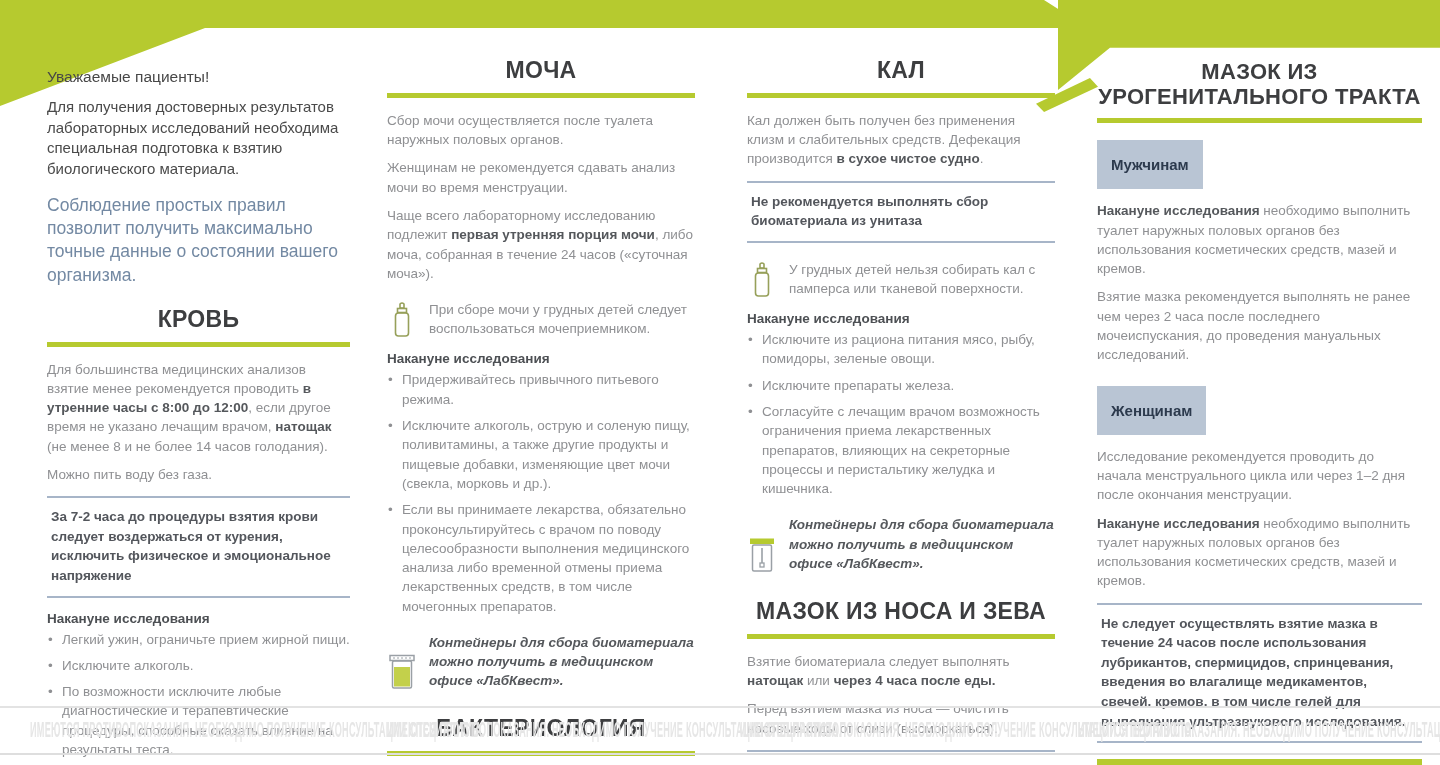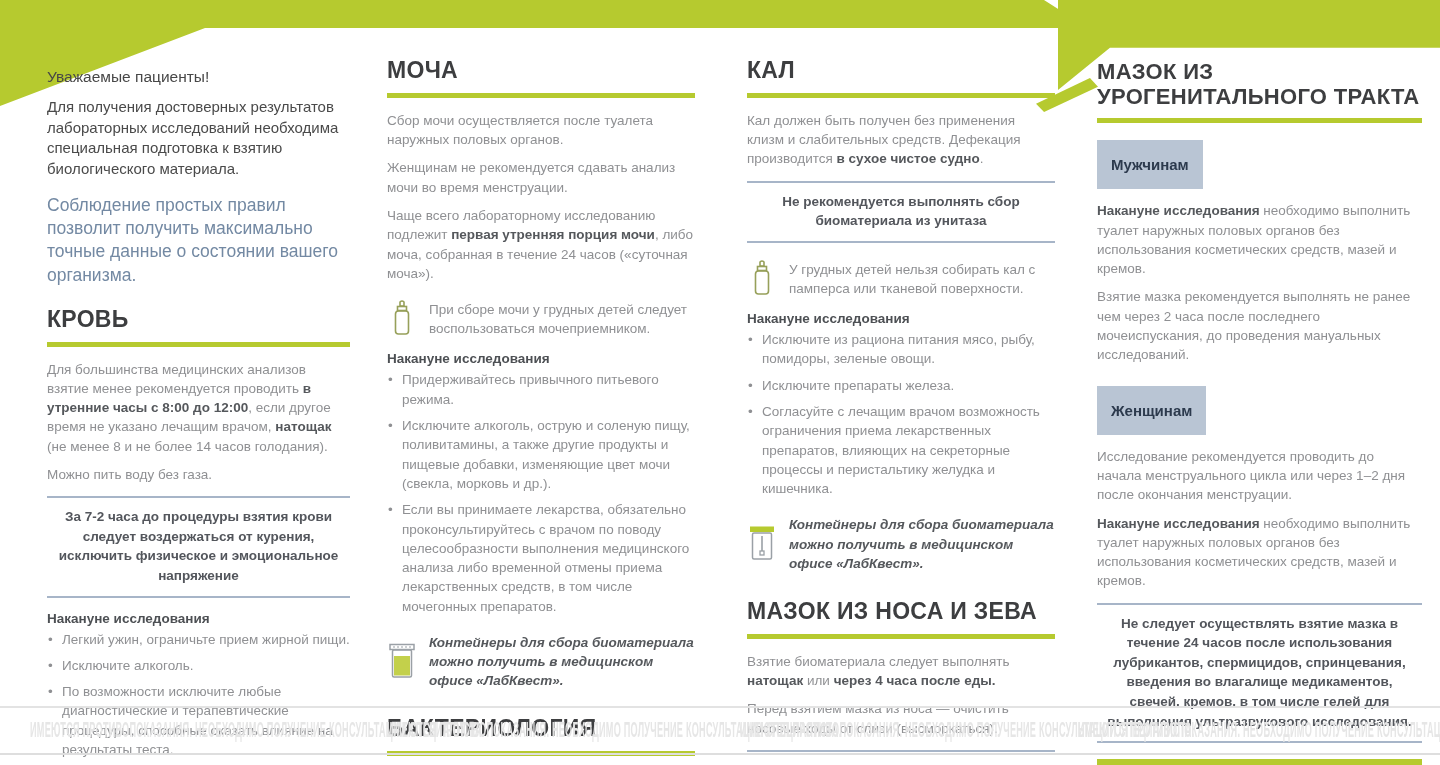--- a/index.html
+++ b/index.html
@@ -29,33 +29,33 @@
   
   .col{position:absolute; top:58px;}
   .col1{left:47px; width:303px; top:68px;}
   .col2{left:387px; width:308px;}
   .col3{left:747px; width:308px;}
   .col4{left:1097px; width:325px; top:60px;}
   
   .greeting{font-size:15.5px; color:#474747; margin-bottom:11px; font-weight:normal;}
   .lead{font-size:15px; line-height:1.38; color:#4a4a4a; margin-bottom:14px;}
   .quote{font-size:17.5px; line-height:1.33; color:var(--blue); margin-bottom:20px;}
-  .sec-title{font-weight:bold; font-size:23px; line-height:1.12; color:var(--dark); letter-spacing:.3px;}
+  .sec-title{font-weight:bold; font-size:23px; line-height:1.12; color:var(--dark); letter-spacing:.3px;text-align:center;}
   .sec-title.two-line{font-size:22px;}
   .bar{height:5px; background:var(--green); margin:9px 0 13px;}
   p.body{font-size:13.5px; line-height:1.43; color:var(--body); margin-bottom:9px;}
   .b{font-weight:bold; color:var(--boldtxt);}
   .eve{font-weight:bold; font-size:13.5px; color:#4d5054; margin:13px 0 4px;}
   .bullet{font-size:13.5px; line-height:1.43; color:var(--body); margin-bottom:7px;
     padding-left:15px; position:relative;}
   .bullet::before{content:"\2022"; position:absolute; left:1px; top:0; color:var(--body);}
   .callout{border-top:2px solid var(--rule); border-bottom:2px solid var(--rule);
-    padding:9px 4px 10px; text-align:center; font-weight:bold; font-size:13.5px;
+    padding:9px 4px 10px; font-weight:bold; font-size:13.5px;
     line-height:1.45; color:#53565c; margin:12px 0 4px;}
-  .icon-row{display:flex; align-items:center; gap:12px; margin:15px 0 10px;}
+  .icon-row{display:flex; align-items:flex-end; gap:12px; margin:15px 0 10px;}
   .icon-cell{flex:0 0 30px; display:flex; justify-content:center;}
   .icon-row .txt{font-size:13.5px; line-height:1.42; color:var(--body); padding-top:2px;}
   .icon-row.bold .txt{font-weight:bold; color:var(--boldtxt);font-style:italic;}
   .gap-top{margin-top:26px;}
   .badge{display:inline-block; background:var(--badge-bg); color:var(--badge-tx);
     font-weight:bold; font-size:15px; padding:16px 14px; margin:4px 0 12px;}
   .greenbox{background:var(--green); color:#373c40; font-weight:bold; font-size:14px;
     line-height:1.5; padding:11px 14px; margin:16px 0 12px;}
   
   .rule-top{position:absolute; left:0; top:706px; width:1440px; height:2px; background:#e3e3e3;}

